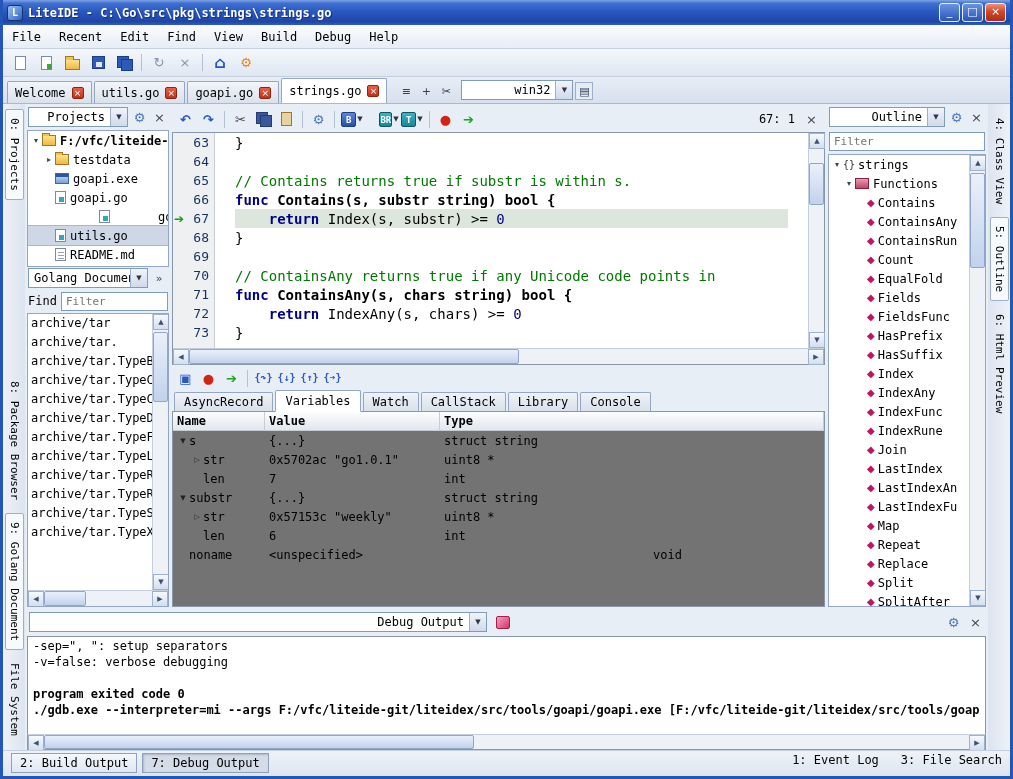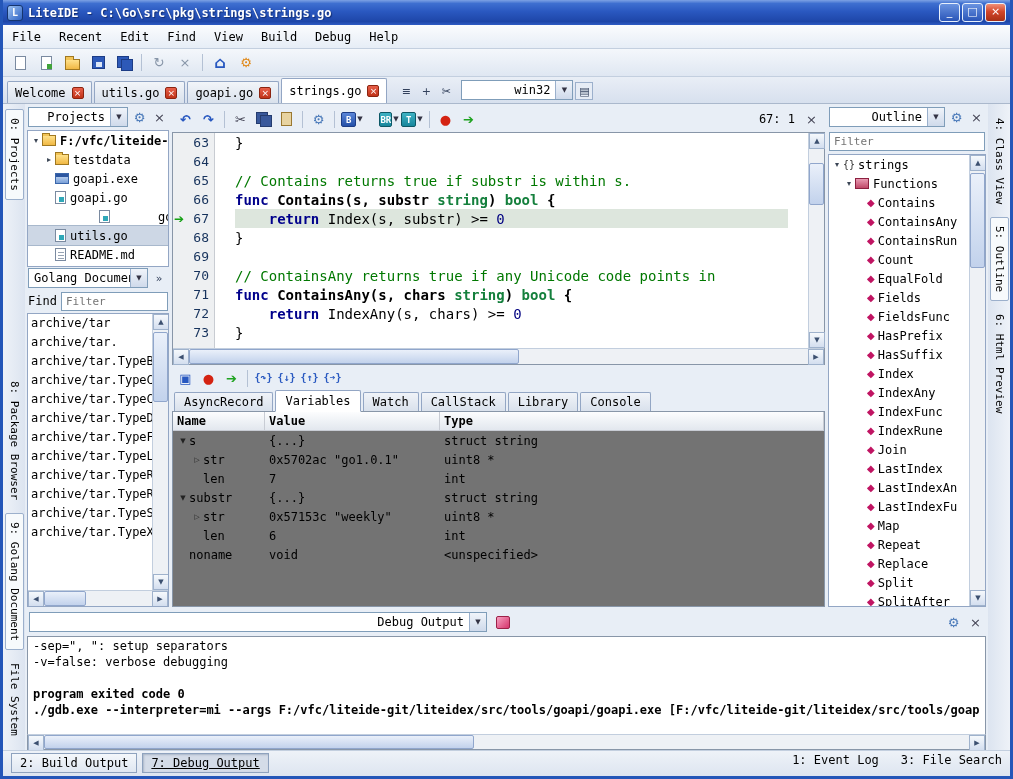--- a/index.html
+++ b/index.html
@@ -110,21 +110,21 @@
 .gutter{width:42px;flex:none;background:#eef0f2;border-right:1px solid #c8ccd2;}
 .g-row{height:19px;display:flex;align-items:center;justify-content:flex-end;padding-right:5px;font-size:13px;color:#16325c;position:relative;}
 .dbg-arrow{position:absolute;left:1px;color:#14a014;font-weight:bold;font-size:12px;font-family:"DejaVu Sans",sans-serif;}
 .code-col{flex:1;min-width:0;overflow:hidden;}
 .c-row{height:19px;display:flex;align-items:center;font-size:14px;white-space:pre;}
 .c-row.cur{background:#dde6dd;}
 .seg{white-space:pre;}
 .s-p{}
 .s-pb{font-weight:bold;}
 .s-kw{color:#00008b;font-weight:bold;}
-.s-ty{color:#15803d;font-weight:bold;}
+.s-ty{color:#000000;font-weight:bold;}
 .s-cmt{color:#007800;}
 .s-num{color:#000080;}
 
 .dbg-toolbar{height:24px;flex:none;display:flex;align-items:center;gap:2px;padding:2px 3px 0 3px;}
 .dbg-tabs{height:22px;flex:none;display:flex;align-items:flex-end;gap:2px;padding:2px 0 0 2px;}
 .dtab{height:19px;display:flex;align-items:center;padding:0 9px;border:1px solid #93a6c4;border-bottom:none;border-radius:2px 2px 0 0;background:linear-gradient(180deg,#f0f3f8,#d9e1ec);white-space:nowrap;}
 .dtab.active{background:#fff;height:22px;margin-bottom:-1px;border-bottom:1px solid #fff;z-index:2;}
 .vars-wrap{height:196px;flex:none;display:flex;flex-direction:column;background:#737373;border:1px solid #8896a8;overflow:hidden;}
 .vt-head{height:19px;flex:none;display:flex;background:linear-gradient(180deg,#fcfdfe,#e2e7ee);border-bottom:1px solid #c8ccd4;font-weight:bold;}
 .vt-head .vt-cell{border-right:1px solid #c8ccd4;}
@@ -140,21 +140,21 @@
 .dout-head{height:26px;flex:none;display:flex;align-items:center;gap:5px;padding:2px 2px 4px 2px;}
 .dout-combo{width:458px;}
 .dout-spacer{flex:1;}
 .dout-body{flex:1;min-height:0;background:#fff;border:1px solid #8896a8;border-bottom:none;padding:2px 5px;overflow:hidden;}
 .dout-line{height:16px;white-space:pre;overflow:hidden;font-size:12px;}
 .dout-line.bold{font-weight:bold;}
 .dout .hscroll{border:1px solid #8896a8;border-top:1px solid #c2cede;}
 
 .statusbar{height:26px;flex:none;display:flex;align-items:flex-start;gap:5px;padding:2px 8px;background:linear-gradient(180deg,#eef2f8,#dde5f0);border-top:1px solid #c3cfdf;}
 .sbtn{height:20px;display:flex;align-items:center;padding:0 8px;border:1px solid #8ea2be;background:linear-gradient(180deg,#f4f7fb,#dfe7f2);white-space:nowrap;}
-.sbtn.pressed{background:#d4dce8;box-shadow:inset 1px 1px 2px #aab6c8;text-decoration:underline;}
+.sbtn.pressed{background:#d4dce8;box-shadow:inset 1px 1px 2px #aab6c8;}
 .sb-right{margin-left:auto;display:flex;gap:22px;}
 .sb-flat{white-space:nowrap;}
 .fic-braces{flex:none;margin-right:3px;font-size:10px;color:#333;}
 .diamond{flex:none;margin-right:3px;font-size:10px;color:#c01462;font-family:"DejaVu Sans",sans-serif;}
 .ed-pos,.menu-item,.etab,.dtab{font-size:12px;}
 </style>
 </head>
 <body>
 
 <div class="window">
@@ -554,22 +554,22 @@
                     <span class="vname">len</span>
                   </div>
                   <div class="vt-cell vt-value">6</div>
                   <div class="vt-cell vt-type">int</div>
                 </div>
                 <div class="vt-row">
                   <div class="vt-cell vt-name" style="padding-left: 4px;">
                     <span class="vt-arrow"></span>
                     <span class="vname">noname</span>
                   </div>
+                  <div class="vt-cell vt-type">&lt;unspecified&gt;</div>
                   <div class="vt-cell vt-value">void</div>
-                  <div class="vt-cell vt-type">&lt;unspecified&gt;</div>
                 </div>
               </div>
           </div>
         </div>
 
         <div class="lpanel" style="width:158px;">
           <div class="panel-head">
             <div class="combo">
               <span class="cb-text">Outline</span>
               <span class="cb-btn">▼</span>

